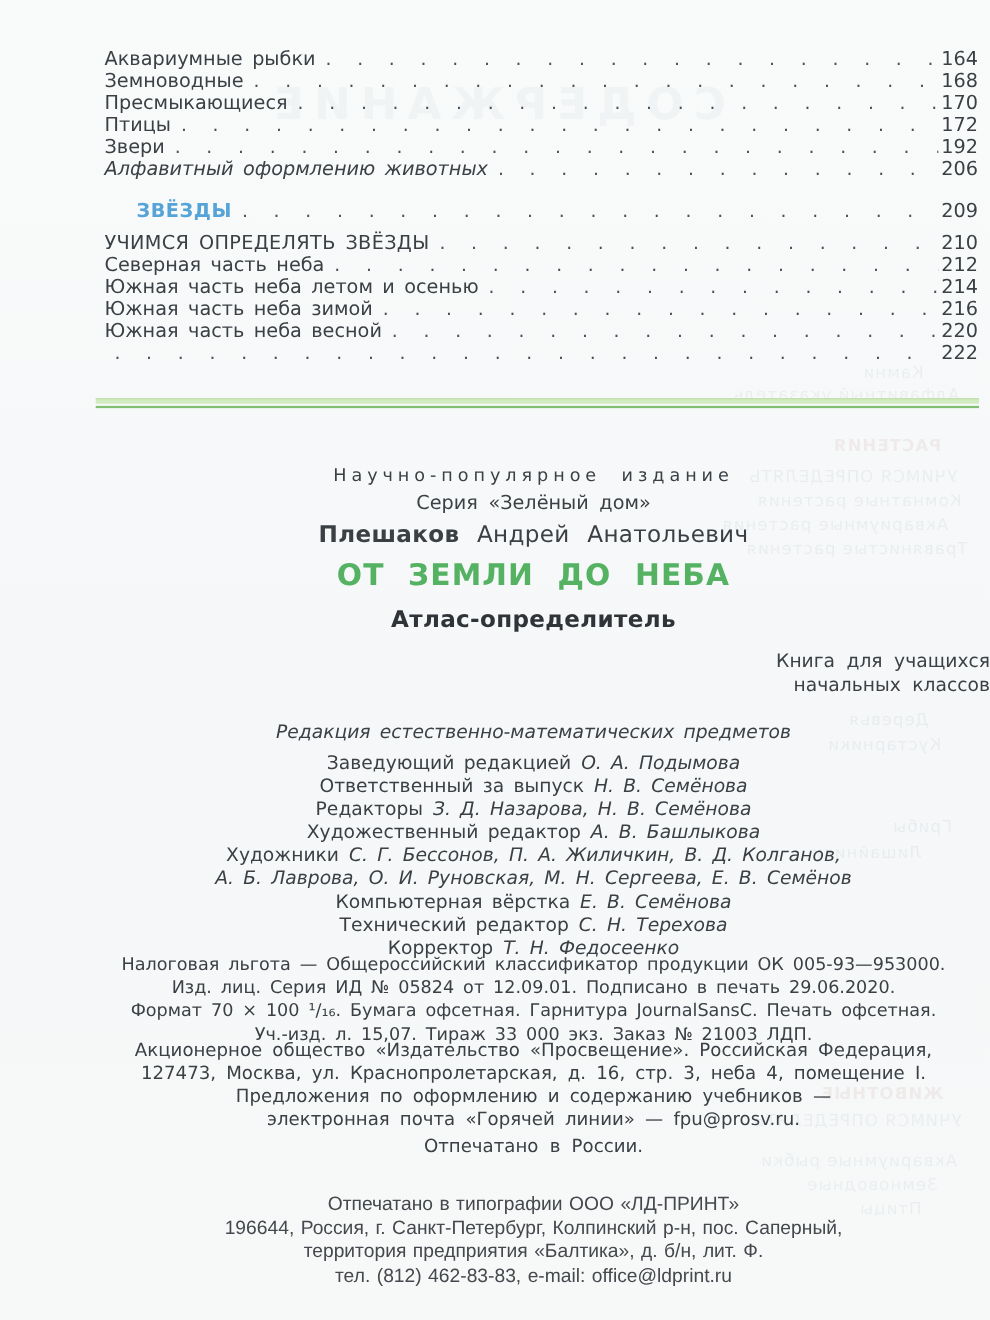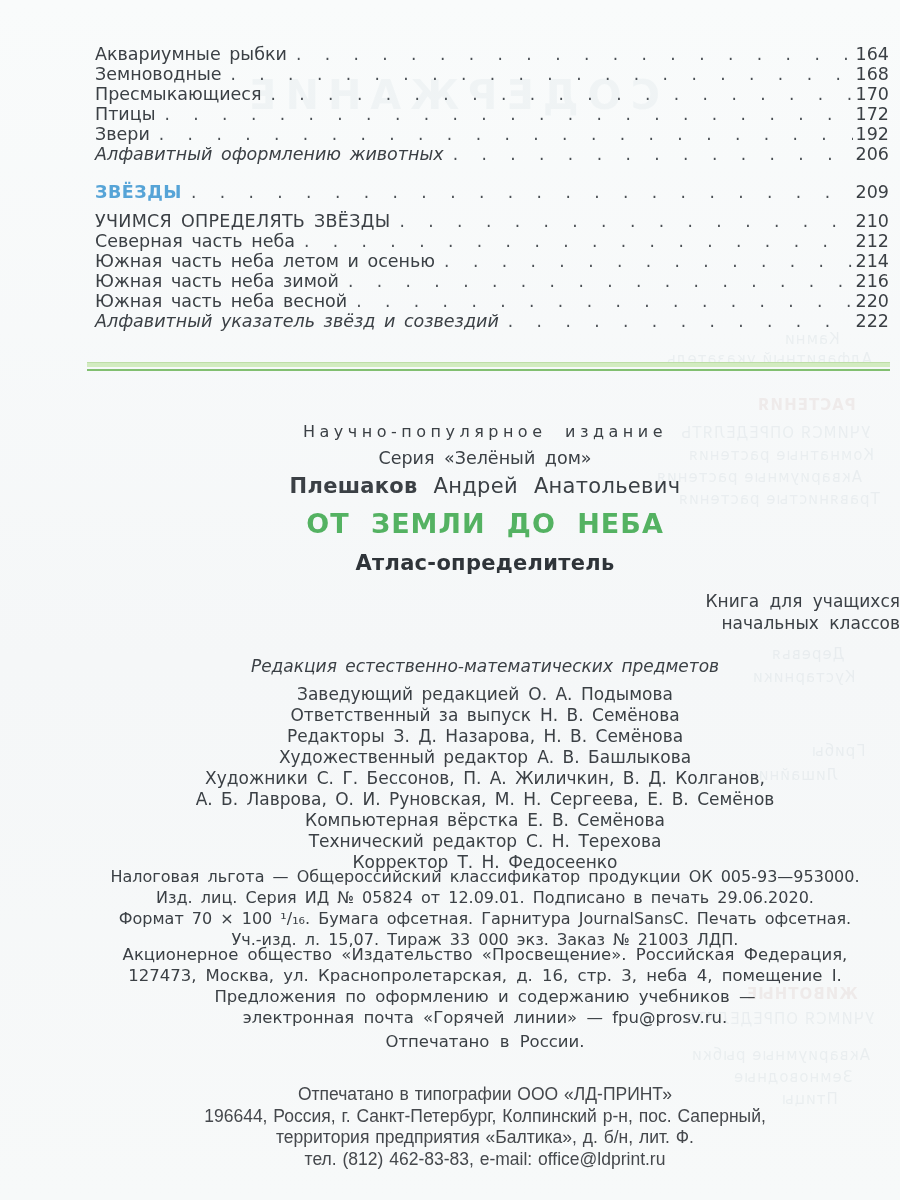--- a/index.html
+++ b/index.html
@@ -46,21 +46,21 @@
   .toc-row .dots {
     flex:1 1 auto; overflow:hidden; margin:0 2px 0 9px;
     color:#4a4f54;
   }
   .toc-row .dots::after {
     content:". . . . . . . . . . . . . . . . . . . . . . . . . . . . . . . . . . . . . . . . . . . . . . . . . . . . . . . . . . . .";
     letter-spacing:9px; font-size:17px;
   }
   .toc-row .pagenum { flex:0 0 auto; min-width:34px; text-align:right; }
   .row-italic .label { font-style:italic; }
-  .row-stars { margin-top:18px; margin-bottom:9px; }
+  .row-stars { margin-top:18px; margin-bottom:9px;margin-left:29px; }
   .row-stars .label { color:#56a4d7; font-weight:bold; letter-spacing:0.5px; }
   .row-caps .label { letter-spacing:0.3px; }
 
   
   .divider { position:absolute; top:362px; left:87px; width:803px; }
   .divider .band { height:4px; background:#d2ebc0; border-top:1px solid #bede a8; }
   .divider .band { border-top:1px solid #bedea8; }
   .divider .rule { height:2px; background:#81bf70; margin-top:2px; }
 
   
@@ -73,21 +73,21 @@
   #g-title  {
     top:508px; font-size:27px; font-weight:bold; color:#54b262;
     letter-spacing:1px; word-spacing:11px;
   }
   #g-subtitle { top:551px; font-size:21px; font-weight:bold; color:#2f3439; letter-spacing:0.3px; }
   #g-audience { top:590px; font-size:17px; line-height:22px; word-spacing:5px;text-align:right; }
   #g-editorial { top:656px; font-size:17px; line-height:21px; word-spacing:3px; }
   #g-editorial .dept { font-style:italic; margin-bottom:7px; }
   .credit-row { display:flex; justify-content:center; gap:9px; }
   .credit-row .role { flex:0 0 auto; }
-  .credit-row .name { flex:0 0 auto; }
+  .credit-row .name { flex:0 0 auto; font-style:italic; }
   #g-imprint { top:866px; font-size:16px; line-height:21px; word-spacing:3px; }
   #g-publisher { top:944px; font-size:16.5px; line-height:21px; word-spacing:4px; }
   #g-suggestions { top:986px; font-size:16.5px; line-height:21px; word-spacing:4px; }
   #g-printed { top:1032px; font-size:16.5px; word-spacing:5px; }
   #g-printer {
     top:1056px; font-family:"Liberation Sans", sans-serif;
     font-size:17.5px; line-height:21.5px; color:#45484c; word-spacing:1px;margin-top:28px;
   }
 </style>
 </head>
@@ -170,21 +170,20 @@
       <span class="label">Южная часть неба зимой</span>
       <span class="dots"></span>
       <span class="pagenum">216</span>
     </div>
     <div class="toc-row">
       <span class="label">Южная часть неба весной</span>
       <span class="dots"></span>
       <span class="pagenum">220</span>
     </div>
     <div class="toc-row row-italic">
-      <span class="label">Алфавитный указатель звёзд и созвездий</span>
       <span class="dots"></span>
       <span class="pagenum">222</span>
     </div>
   </div>
 
   <div class="divider">
     <div class="band"></div>
     <div class="rule"></div>
   </div>
 

